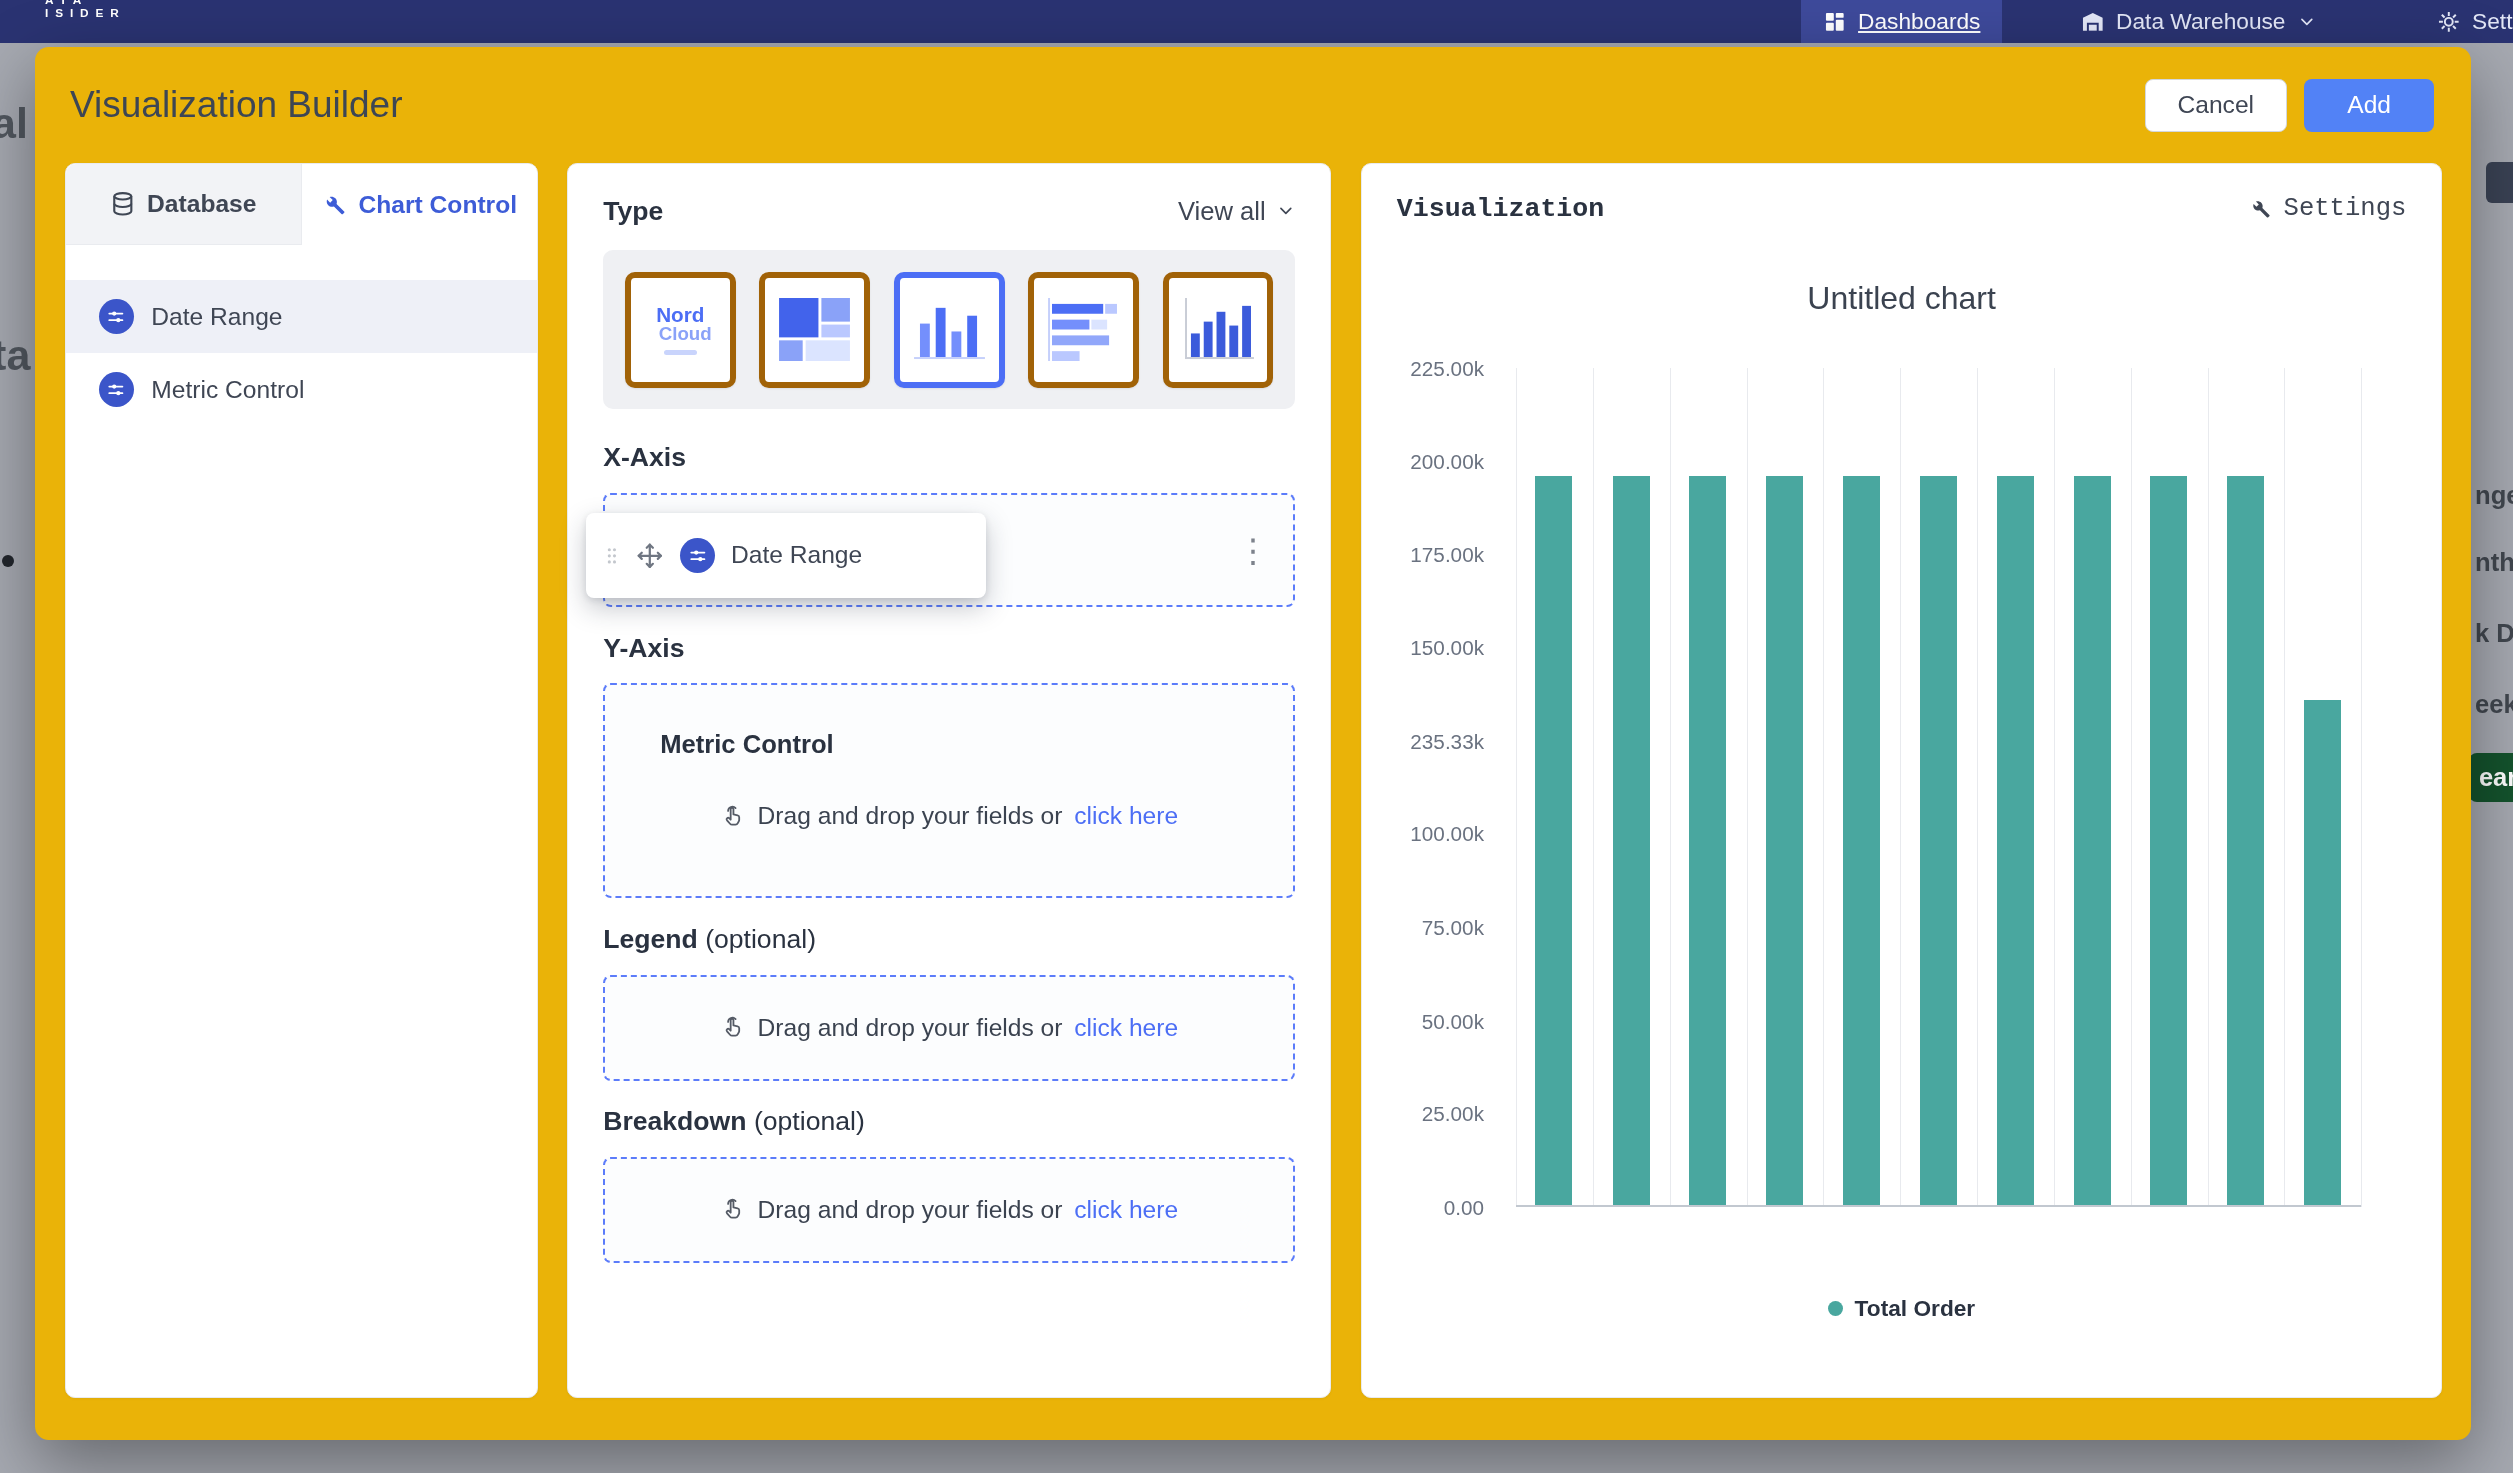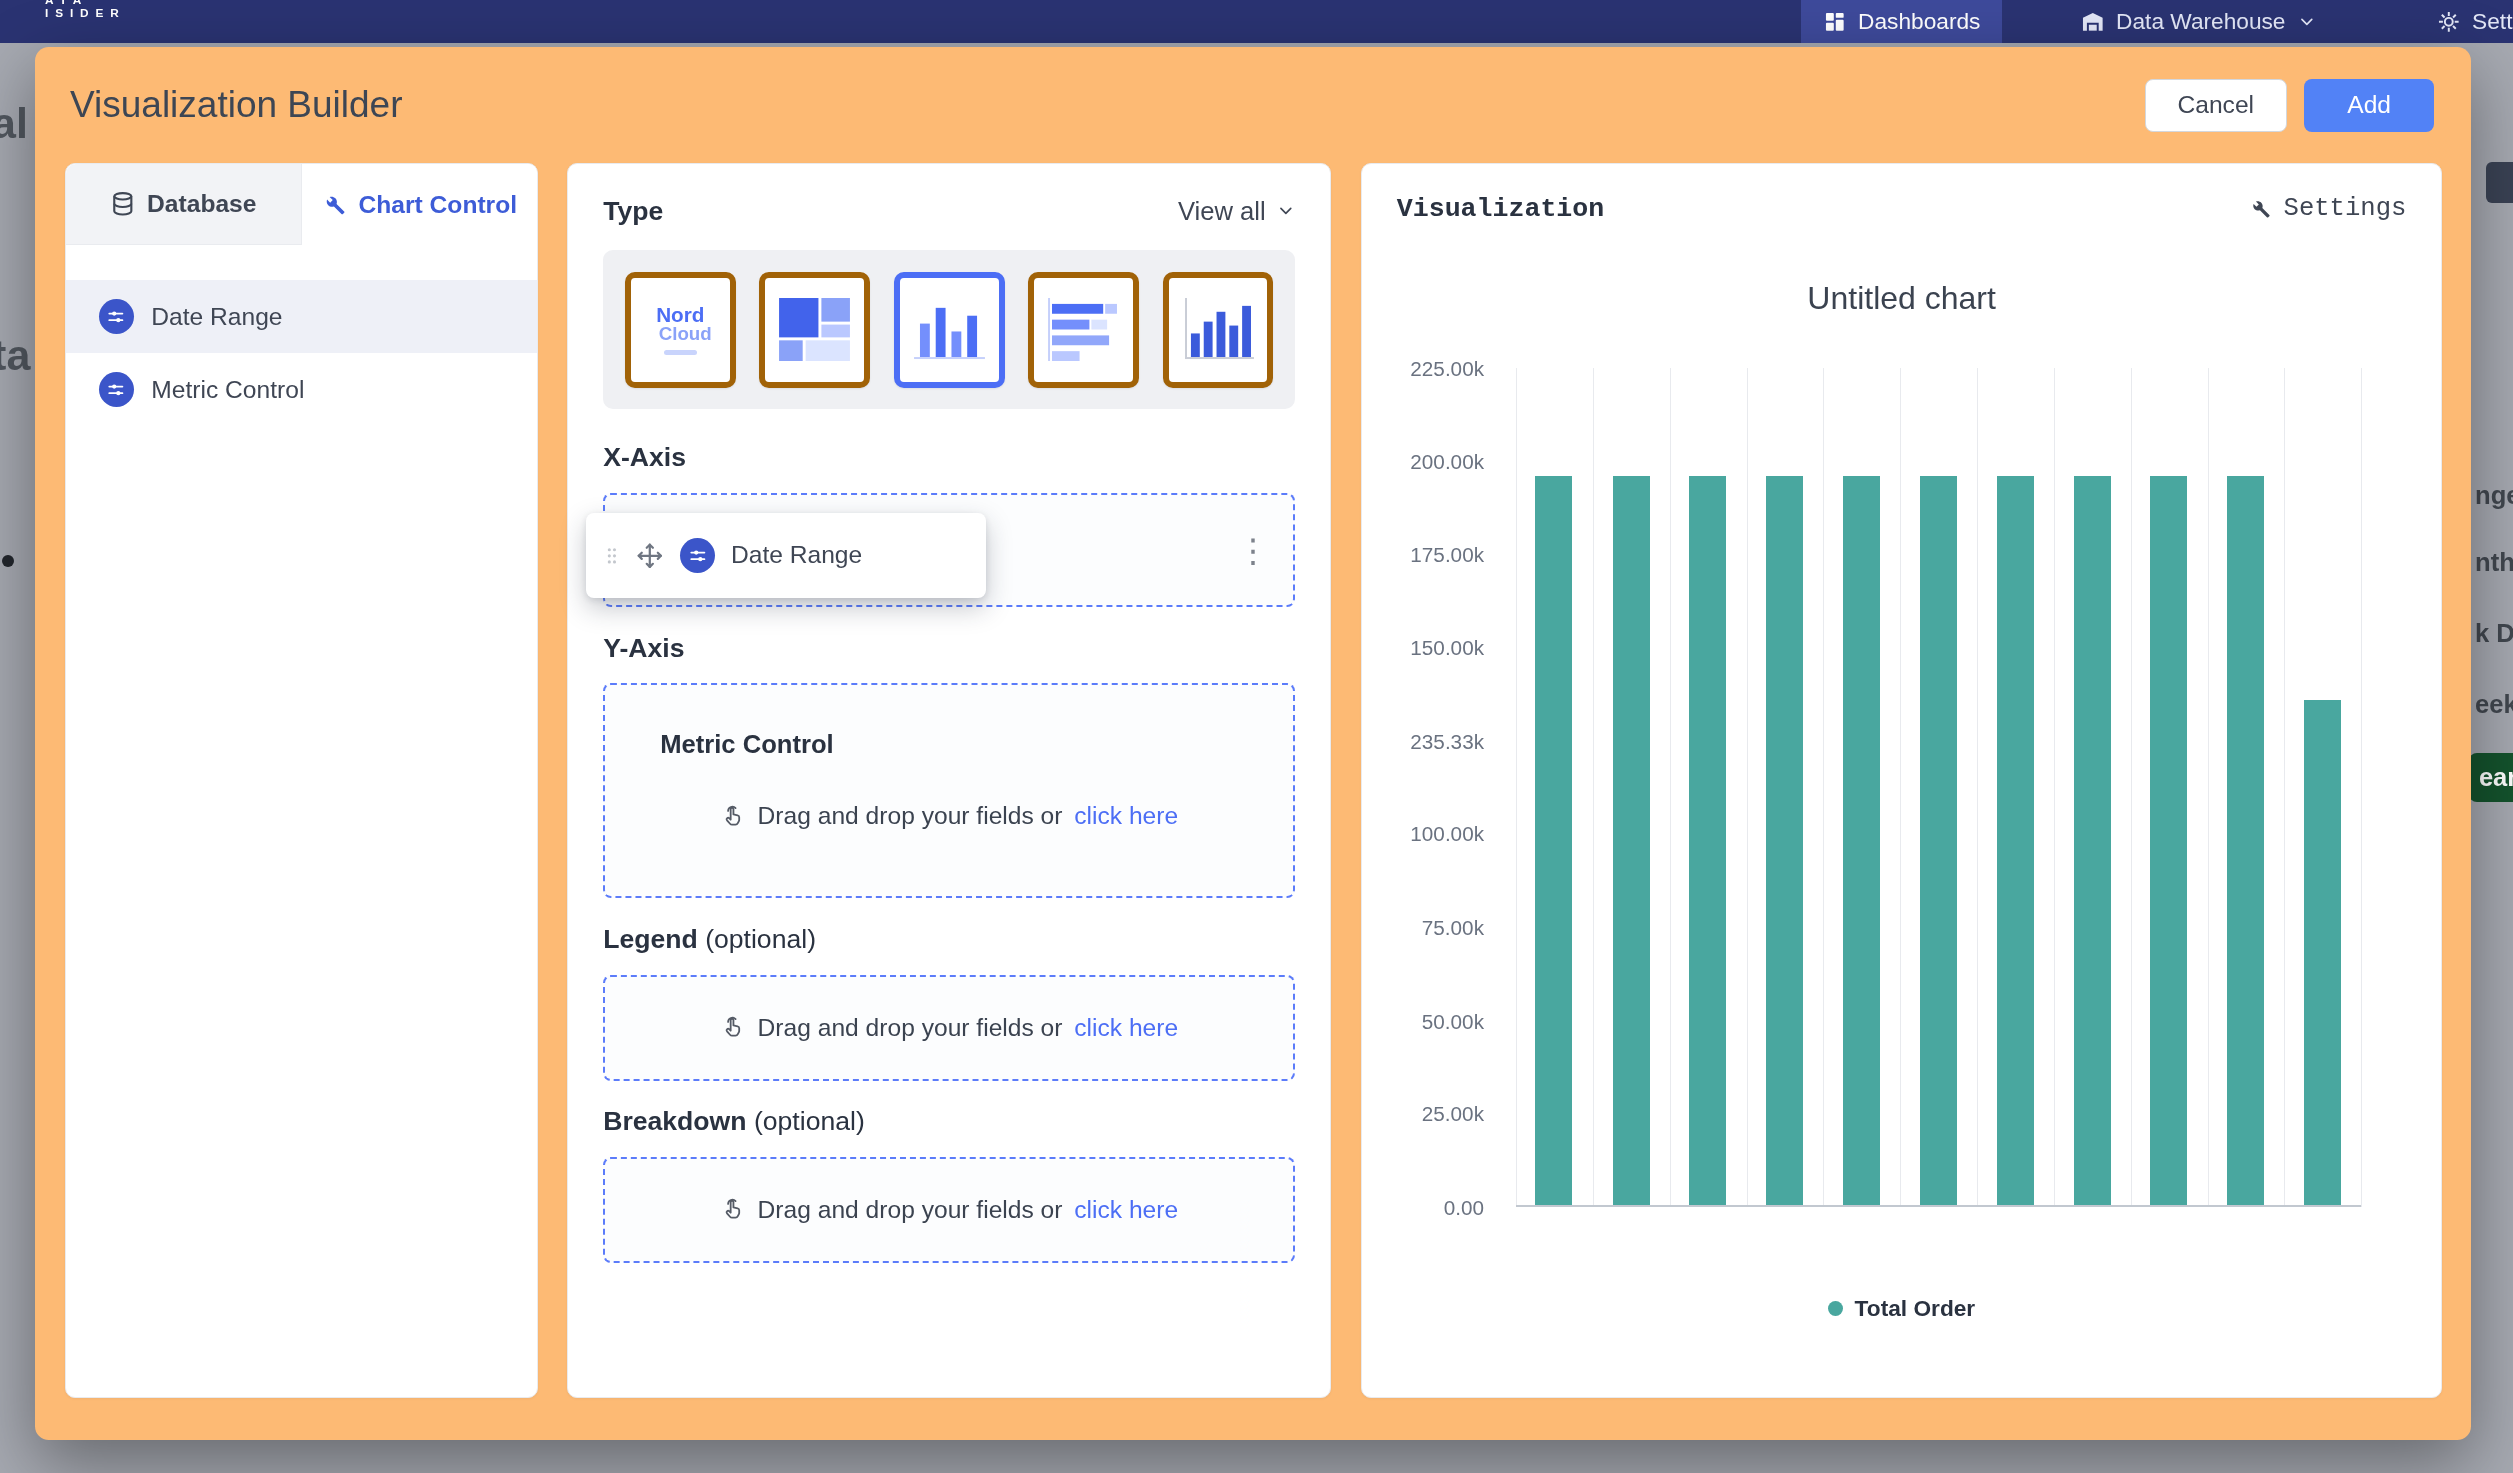--- a/index.html
+++ b/index.html
@@ -6,33 +6,33 @@
   html,body { background:#8f939b; }
   body { font-family:"Liberation Sans", sans-serif; }
   .screen { position:relative; width:2514px; height:1474px; overflow:hidden; background:#a6a9b1; }
 
   
   .topnav { position:absolute; top:0; left:0; right:0; height:43px; background:#2a3372; color:#fff; }
   .logo { position:absolute; left:45px; top:-5.9px; line-height:12.8px; }
   .logo div { font-size:11.8px; font-weight:700; letter-spacing:6.9px; color:#fff; }
   .nav-item { position:absolute; top:0; height:43px; display:flex; align-items:center; gap:11.8px; font-size:22.7px; color:#e3e7f7; padding:0 21.7px; }
   .nav-item.active { background:#3e4a9b; color:#fff; }
-  .nav-dashboards { left:1801px; }
+  .nav-dashboards { left:1801px;text-decoration:underline; }
   .nav-warehouse { left:2059px; }
   .nav-settings { left:2415px; width:138px; overflow:hidden; }
 
   
   .frag-left { position:absolute; left:-7.9px; font-size:43px; font-weight:700; color:#51575f; }
   .frag-right { position:absolute; left:2475px; width:38px; overflow:hidden; font-size:25.6px; font-weight:700; color:#41474f; white-space:nowrap; }
   .frag-btn { position:absolute; left:2469px; top:753px; height:49px; width:45px; background:#14532d; color:#fff; border:none; border-radius:7.9px 0 0 7.9px; font-size:25.6px; font-weight:700; text-align:right; padding-left:9.9px; overflow:hidden; }
   .frag-dot { position:absolute; left:2px; top:555px; width:11.8px; height:11.8px; border-radius:50%; background:#22262c; }
   .frag-save { position:absolute; left:2486px; top:162px; width:39px; height:41px; background:#3a4254; border-radius:5.9px; }
 
   
-  .modal { position:absolute; left:35px; top:47px; width:2436px; height:1393px; background:#fdba74; border-radius:13.8px; box-shadow:0 23.6px 69px rgba(0,0,0,.38); }
+  .modal { position:absolute; left:35px; top:47px; width:2436px; height:1393px; background:#eab308; border-radius:13.8px; box-shadow:0 23.6px 69px rgba(0,0,0,.38); }
   .modal-header { position:absolute; top:0; left:0; right:0; height:116px; display:flex; align-items:center; justify-content:space-between; padding:0 37px 0 35px; }
   .modal-title { font-size:37px; font-weight:500; color:#3d4654; }
   .hdr-buttons { display:flex; gap:17.7px; }
   .btn-cancel { height:53px; padding:0 31.5px; font-size:24.6px; color:#3f4654; background:#fff; border:1px solid #d3d7dd; border-radius:7.9px; font-family:inherit; }
   .btn-add { height:53px; padding:0 43px; font-size:24.6px; color:#fff; background:#5282f6; border:none; border-radius:7.9px; font-family:inherit; }
 
   .modal-body { position:absolute; top:116px; left:29.6px; right:28.6px; bottom:42px; display:flex; gap:29.6px; }
   .card { background:#fff; border:1px solid #e9ebef; border-radius:9.9px; box-shadow:0 1px 3px rgba(15,23,42,.05); }
 
   

